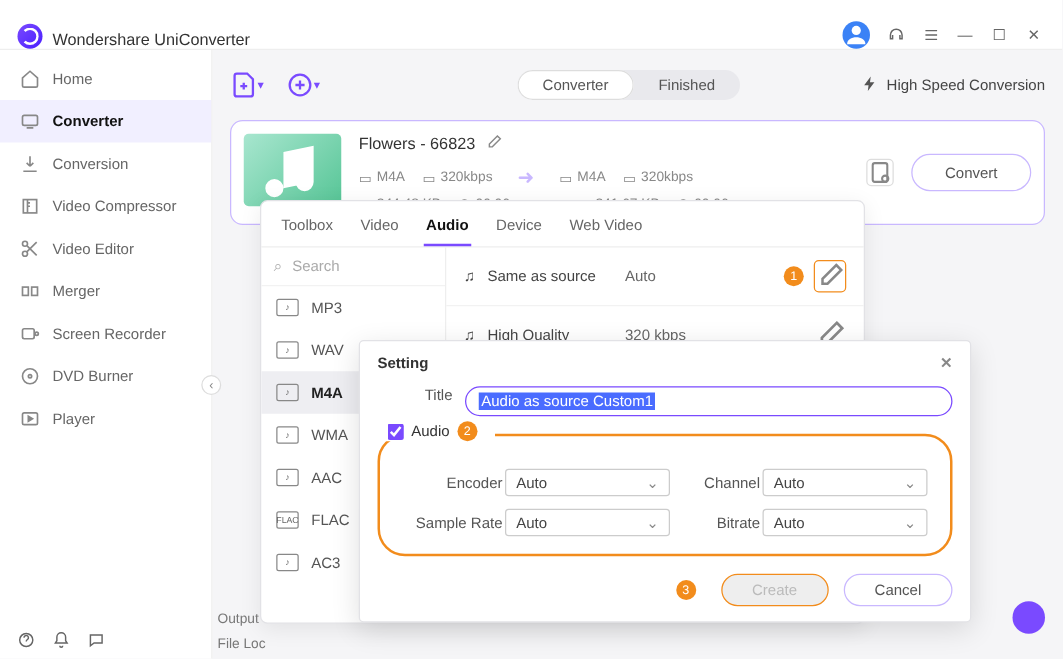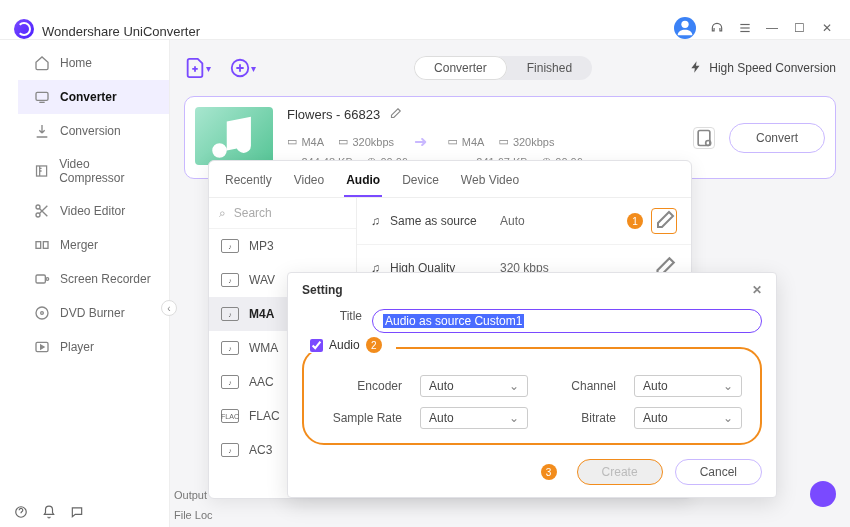--- a/index.html
+++ b/index.html
@@ -9,21 +9,21 @@
 .logo::after { content:""; position:absolute; width:10px; height:10px; border:2px solid #fff; border-left-color:transparent; border-radius:50%; top:3px; left:3px; }
 .app-title { font-size: 13px; color: #333; }
 .title-spacer { flex: 1; }
 .title-icons { display: flex; gap: 14px; align-items: center; }
 .avatar { width: 22px; height: 22px; border-radius: 50%; background: #3b82f6; display:flex; align-items:center; justify-content:center; color:#fff; font-size:12px; }
 .ticon { width: 14px; height: 14px; color: #666; display:flex; align-items:center; justify-content:center; }
 .winbtn { width:14px; height:14px; color:#666; }
 
 .main { display: flex; height: 487px; }
 .sidebar { width: 170px; background: #fff; padding-top: 6px; border-right: 1px solid #eee; position: relative; }
-.sidebar-item { display: flex; align-items: center; gap: 10px; padding: 9px 16px; color: #666; cursor: pointer; font-size: 12px; margin-left: 18px; }
+.sidebar-item { display: flex; align-items: center; gap: 10px; padding: 9px 16px; color: #666; cursor: pointer; font-size: 12px; }
 .sidebar-item.active { background: #f1efff; color: #111; font-weight: 600; }
 .sicn { width: 16px; height: 16px; display:flex; align-items:center; justify-content:center; color:#888; }
 .collapse-handle { position:absolute; right:-8px; top:260px; width:16px; height:16px; background:#fff; border:1px solid #ddd; border-radius:50%; display:flex; align-items:center; justify-content:center; font-size:10px; color:#888; }
 
 .content { flex: 1; padding: 10px 14px; position: relative; }
 .toolbar { height: 36px; display: flex; align-items: center; gap: 18px; }
 .tool-btn { display:flex; align-items:center; color:#7a4aff; font-size:18px; }
 .seg { margin-left: 140px; display: flex; background: #e9e9ed; border-radius: 14px; overflow: hidden; }
 .seg span { padding: 5px 20px; font-size: 12px; color: #555; }
 .seg .on { background: #fff; border-radius: 14px; box-shadow: 0 0 0 1px #ddd inset; }
@@ -61,21 +61,21 @@
 .settings-modal { position:absolute; left:117px; top:232px; width:490px; background:#fff; border:1px solid #e2e2e6; border-radius:4px; box-shadow:0 6px 22px rgba(0,0,0,0.12); padding:10px 14px 12px; }
 .sm-head { display:flex; align-items:center; font-size:12px; font-weight:600; color:#333; }
 .sm-close { margin-left:auto; color:#888; cursor:pointer; }
 .sm-row { display:flex; gap:10px; margin-top:12px; font-size:12px; }
 .sm-label { width:60px; text-align:right; color:#555; }
 .title-input { flex:1; border:1px solid #7a4aff; border-radius:12px; padding:4px 10px; font-size:12px; }
 .title-input span { background:#4a6cff; color:#fff; padding:0 2px;}
 .audio-group { margin-top:14px; border:2px solid #f28c1c; border-radius:22px; padding:26px 18px 14px; position:relative; }
 .audio-head { position:absolute; top:-12px; left:0; display:flex; align-items:center; gap:6px; background:#fff; padding:0 6px; }
 .audio-head input[type=checkbox]{ accent-color:#7a4aff; }
-.grid2 { display:grid; grid-template-columns: 80px 1fr 70px 1fr; gap:10px 18px; align-items:center; font-size:12px; color:#555;}
+.grid2 { display:grid; grid-template-columns: 80px 1fr 70px 1fr; gap:10px 2px; align-items:center; font-size:12px; color:#555;}
 .grid2 label { text-align:right; }
 .dd { border:1px solid #ccc; border-radius:3px; padding:3px 8px; font-size:12px; color:#444; background:#fff; display:flex; align-items:center; justify-content:space-between;}
 .dd::after{ content:"⌄"; color:#888; font-size:12px; }
 .sm-footer { display:flex; justify-content:flex-end; gap:12px; align-items:center; margin-top:14px; }
 .btn { padding:5px 24px; border-radius:14px; font-size:12px; }
 .btn-create { background:#eee; border:1px solid #f28c1c; color:#bbb; }
 .btn-cancel { background:#fff; border:1px solid #c9b8ff; color:#555; }
 
 .bottom-row { position:absolute; left:4px; bottom:6px; font-size:11px; color:#777; display:flex; flex-direction:column; gap:8px; }
 .footer-icons { position:absolute; left:14px; bottom:8px; display:flex; gap:14px; color:#888; }
@@ -304,21 +304,21 @@
           <svg viewBox="0 0 24 24" fill="none" stroke="currentColor" stroke-width="2" width="14" height="14">
             <rect x="5" y="3" width="14" height="18" rx="2"></rect>
             <circle cx="17" cy="18" r="3"></circle>
           </svg>
         </div>
       <button class="convert-btn">Convert</button>
     </div>
 
     <div class="panel">
       <div class="panel-tabs">
-        <span class="ptab">Recently</span>
+        <span class="ptab">Toolbox</span>
         <span class="ptab">Video</span>
         <span class="ptab active">Audio</span>
         <span class="ptab">Device</span>
         <span class="ptab">Web Video</span>
       </div>
       <div class="panel-body">
         <div class="format-list">
           <div class="search-row">
               <span>⌕</span>
               <span>Search</span>

